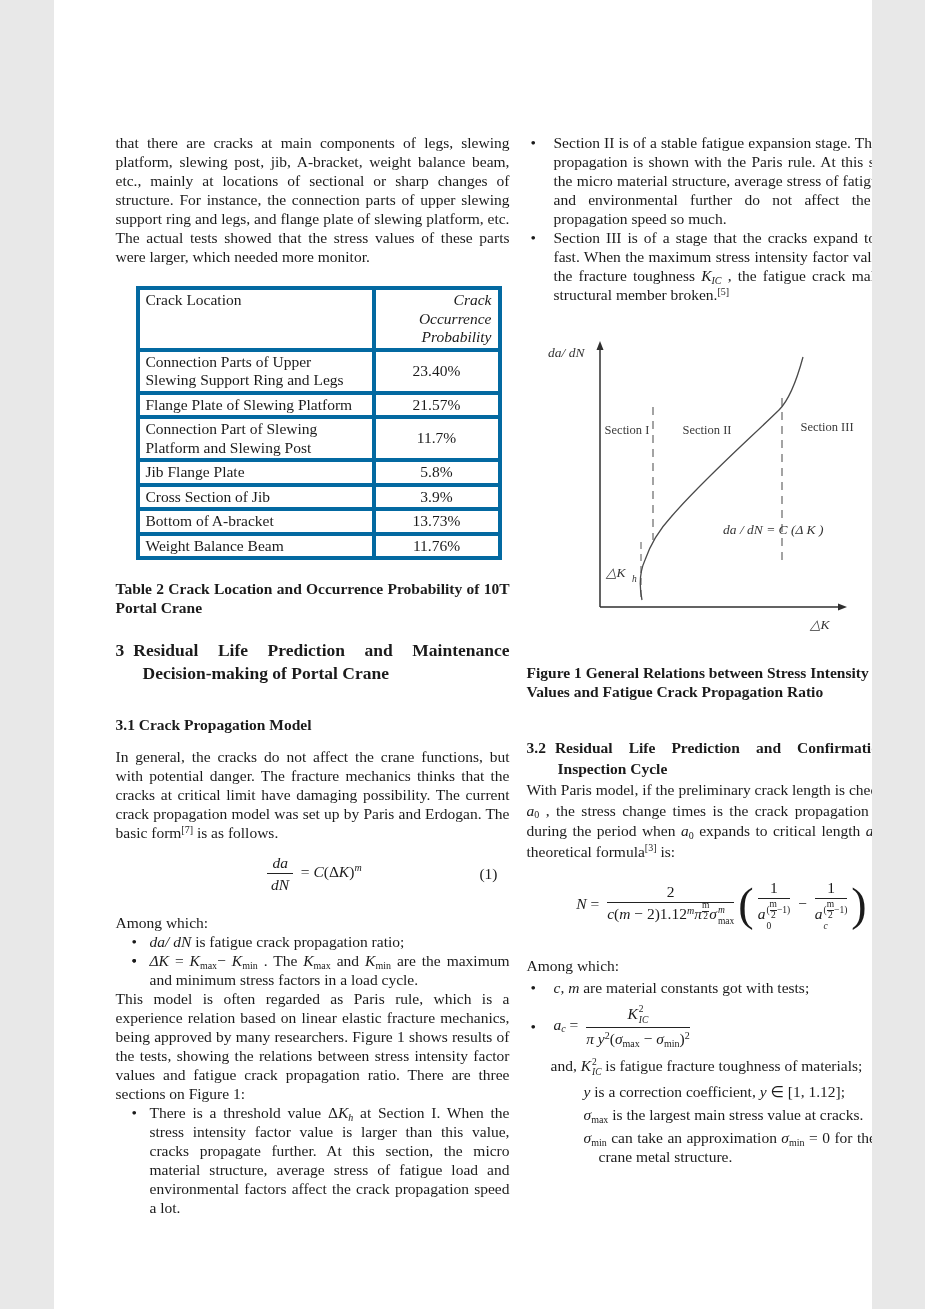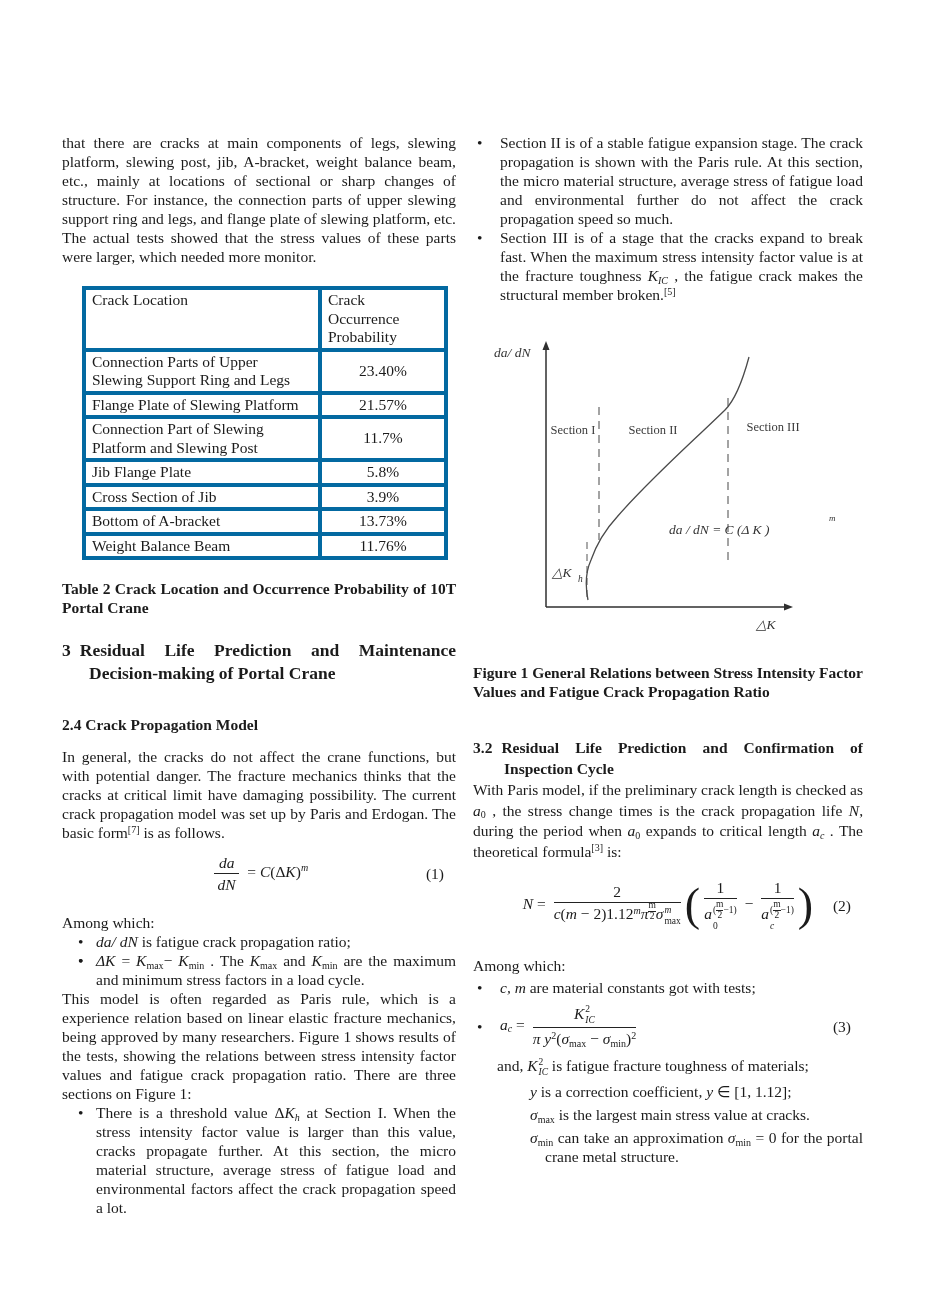--- a/index.html
+++ b/index.html
@@ -1,28 +1,28 @@
 <!DOCTYPE html>
 <html><head>
 <meta charset="utf-8">
 <style>
   html,body{margin:0;padding:0;background:#e8e8e8;}
-  .page{position:relative;width:925px;height:1309px;background:#ffffff;margin:0 auto;
+  .page{position:relative;width:818px;height:1309px;background:#ffffff;margin:0 auto;
         font-family:"Liberation Serif",serif;color:#1b1b1b;overflow:hidden;}
   .col{position:absolute;top:133px;font-size:15.5px;line-height:19px;text-align:justify;}
   .col-left{left:62px;width:394px;}
   .col-right{left:473px;width:390px;}
   p{margin:0;}
 
   
   table.crack{border-collapse:collapse;margin:20px 0 0 20px;width:366px;
               font-size:15.5px;line-height:18.5px;text-align:left;}
   table.crack th,table.crack td{border:4px solid #0369a1;padding:1px 6px;font-weight:normal;}
   table.crack th{vertical-align:top;text-align:left;}
-  table.crack th.prob-h{text-align:left;}
+  table.crack th.prob-h{text-align:right;font-style:italic;}
   table.crack td{vertical-align:middle;}
   table.crack td.prob{text-align:center;}
 
   .caption{font-weight:bold;margin-top:19px;}
   .h2{font-weight:bold;font-size:17.5px;line-height:23px;margin-top:22px;
       padding-left:27px;text-indent:-27px;}
   .h2 .num{margin-right:9px;}
   .h3{font-weight:bold;margin-top:30px;}
   .h3-hang{font-weight:bold;margin-top:36px;padding-left:31px;text-indent:-31px;line-height:21px;}
   .h3-hang .num{margin-right:9px;}
@@ -111,21 +111,21 @@
         <td>Weight Balance Beam</td>
         <td class="prob">11.76%</td>
       </tr>
     </tbody>
       </table>
 
     <p class="caption">Table 2 Crack Location and Occurrence Probability of 10T Portal Crane</p>
 
     <p class="h2"><span class="num">3</span><span>Residual Life Prediction and Maintenance Decision-making of Portal Crane</span></p>
 
-    <p class="h3">2.4 Crack Propagation Model</p>
+    <p class="h3">3.1 Crack Propagation Model</p>
 
     <p class="mt13">In general, the cracks do not affect the crane functions, but with potential danger. The fracture mechanics thinks that the cracks at critical limit have damaging possibility. The current crack propagation model was set up by Paris and Erdogan. The basic form<sup>[7]</sup> is as follows.</p>
 
     <div class="equation eq1">
       <span class="eq-body"><span class="frac"><span class="fnum"><span class="it">da</span></span><span class="fden"><span class="it">dN</span></span></span> = <span class="it">C</span>(Δ<span class="it">K</span>)<sup><span class="it">m</span></sup></span>
       <span class="eq-label">(1)</span>
     </div>
 
     <p class="mt16">Among which:</p>
 

